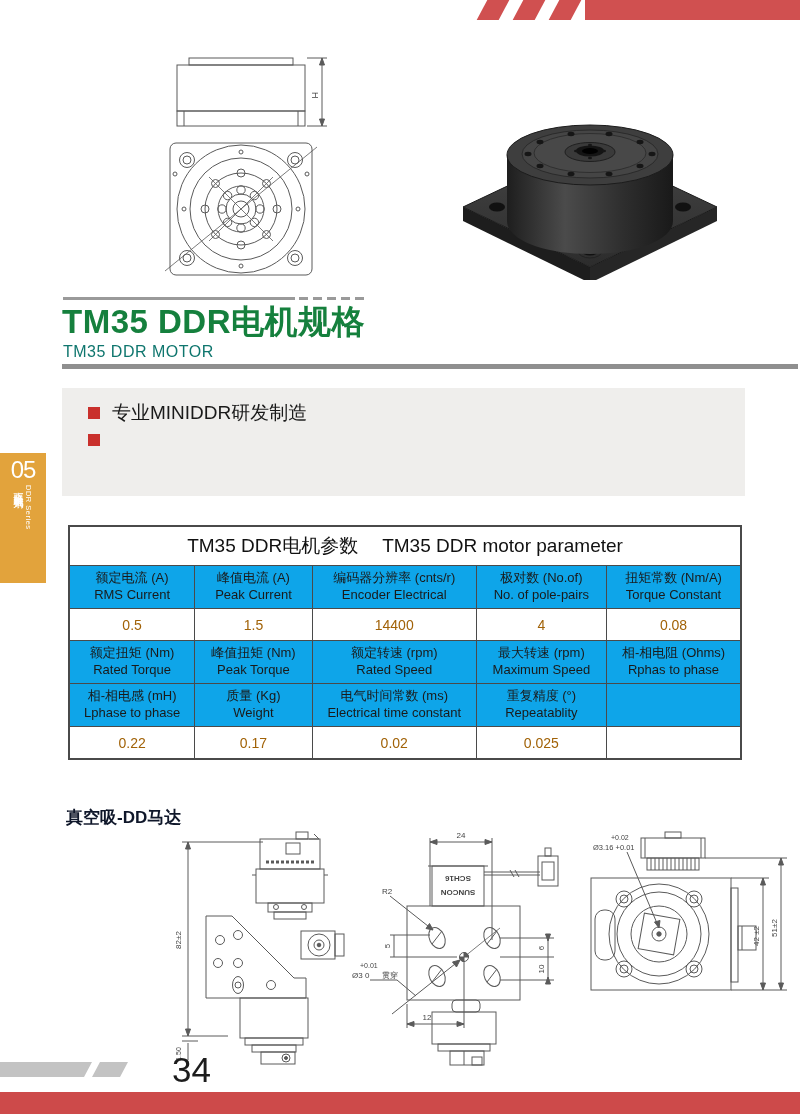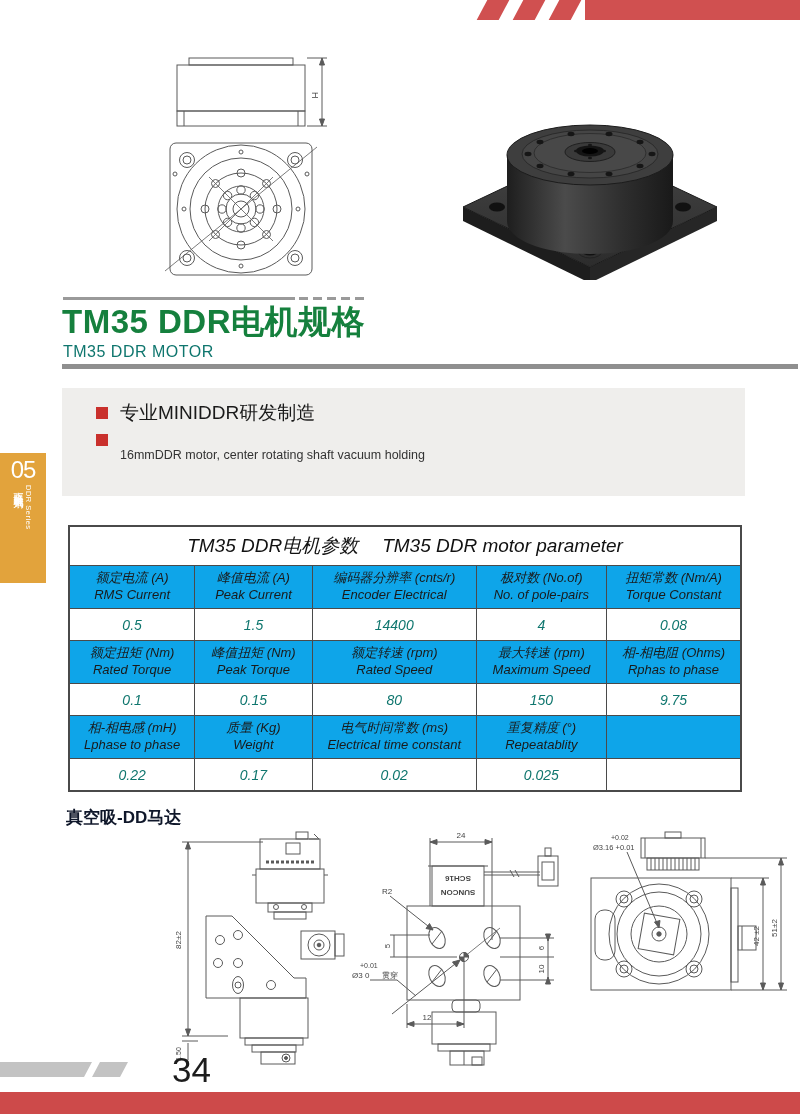--- a/index.html
+++ b/index.html
@@ -20,34 +20,34 @@
 
   
   .rule-top{position:absolute;left:63px;top:297px;width:232px;height:3px;background:#9a9a9a;}
   .rule-dashes{position:absolute;left:299px;top:297px;width:70px;height:3px;
                background:repeating-linear-gradient(90deg,#9a9a9a 0 9px,transparent 9px 14px);}
   .page-title{position:absolute;left:62px;top:300px;font-size:33px;font-weight:bold;color:#15803d;letter-spacing:0.5px;}
   .page-subtitle{position:absolute;left:63px;top:343px;font-size:16px;color:#0f766e;letter-spacing:0.5px;}
   .rule-under{position:absolute;left:62px;top:364px;width:736px;height:5px;background:#8f8f8f;}
 
   
-  .features{position:absolute;left:62px;top:388px;width:683px;height:108px;background:#efeeec;padding:12px 0 0 34px;box-sizing:border-box;}
+  .features{position:absolute;left:62px;top:388px;width:683px;height:108px;background:#efeeec;padding:12px 0 0 26px;box-sizing:border-box;}
   .feature{margin-bottom:8px;}
   .feature-cn{display:flex;align-items:center;gap:12px;font-size:19px;color:#1a1a1a;}
   .bullet{width:12px;height:12px;background:#c9302c;flex:none;}
   .feature-en{font-size:12.5px;color:#333;margin:2px 0 0 24px;}
 
   
   .spec-table{position:absolute;left:68px;top:525px;width:674px;border-collapse:collapse;table-layout:fixed;}
-  .spec-table td{border:1px solid #4a4a4a;text-align:center;vertical-align:middle;padding:0;font-style:italic;}
+  .spec-table td{border:1px solid #4a4a4a;text-align:center;vertical-align:middle;padding:0;}
   .spec-table{border:2px solid #4a4a4a;}
   .tbl-title{height:38px;font-size:19px;color:#111;}
   .tbl-title span{padding:0 12px;}
   .hdr td{background:#0ea5e9;height:42px;font-size:13px;line-height:1.3;color:#1a1a1a;}
-  .val td{height:31px;font-size:14px;color:#0f766e;}
+  .val td{height:31px;font-size:14px;color:#a16207;}
 
   .section2-title{position:absolute;left:66px;top:806px;font-size:17px;font-weight:bold;color:#0f172a;}
 
   
   .foot-stripe{position:absolute;background:#c3c3c3;height:15px;top:1062px;transform:skewX(-28deg);}
   .page-num{position:absolute;left:172px;top:1050px;font-size:35px;color:#1c1c1c;}
   .bottom-bar{position:absolute;left:0;top:1092px;width:800px;height:22px;background:#cd4a4a;}
 
   svg text{font-family:"Liberation Sans", sans-serif;fill:#444;}
 </style>
@@ -189,21 +189,20 @@
     <div class="feature">
       <div class="feature-cn">
         <span class="bullet"></span>
         <span>专业MINIDDR研发制造</span>
       </div>
     </div>
     <div class="feature">
       <div class="feature-cn">
         <span class="bullet"></span>
       </div>
-      <div class="feature-en">16mmDDR motor, center rotating shaft vacuum holding</div>
     </div>
   </div>
 
   <table class="spec-table">
     <colgroup>
       <col style="width:18.7%">
         <col style="width:17.5%">
         <col style="width:24.4%">
       <col style="width:19.4%">
         <col style="width:20%">
@@ -257,27 +256,20 @@
             <div>Rated Speed</div>
           </td>
       <td>
             <div>最大转速 (rpm)</div>
             <div>Maximum Speed</div>
           </td>
       <td>
             <div>相-相电阻 (Ohms)</div>
             <div>Rphas to phase</div>
           </td>
-    </tr>
-    <tr class="val">
-      <td>0.1</td>
-      <td>0.15</td>
-      <td>80</td>
-      <td>150</td>
-      <td>9.75</td>
     </tr>
     <tr class="hdr">
       <td>
             <div>相-相电感 (mH)</div>
             <div>Lphase to phase</div>
           </td>
       <td>
             <div>质量 (Kg)</div>
             <div>Weight</div>
           </td>

